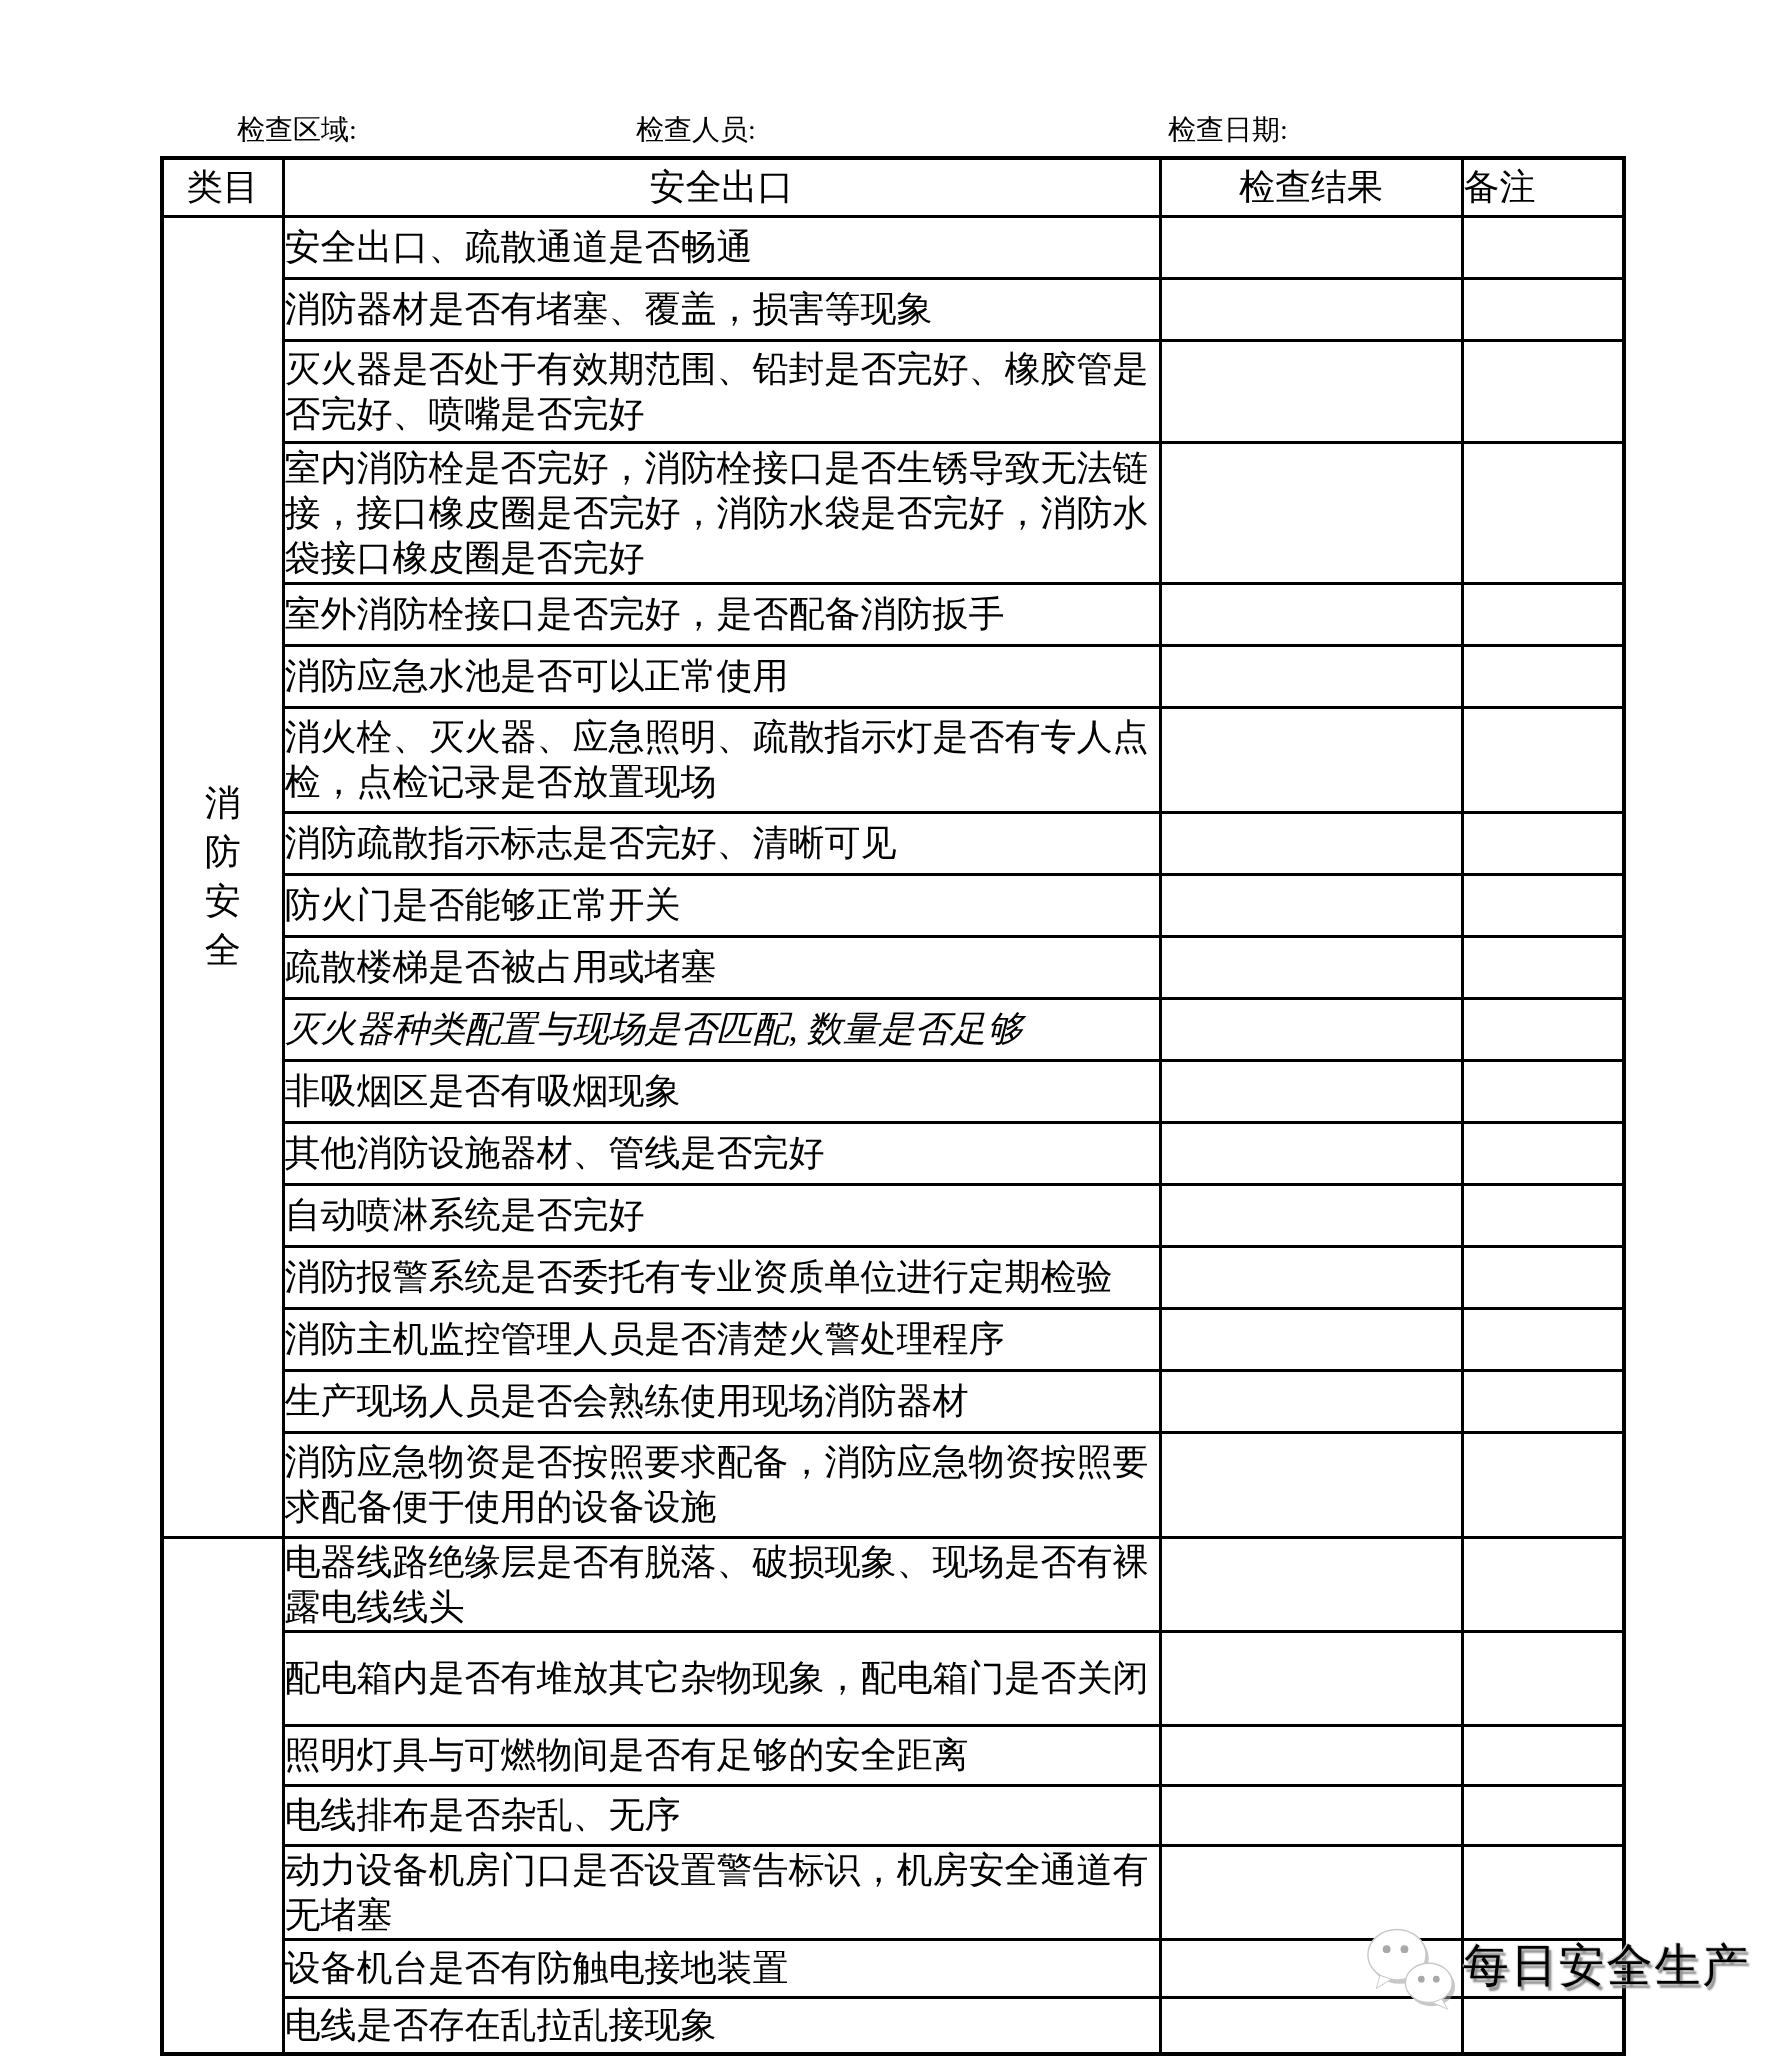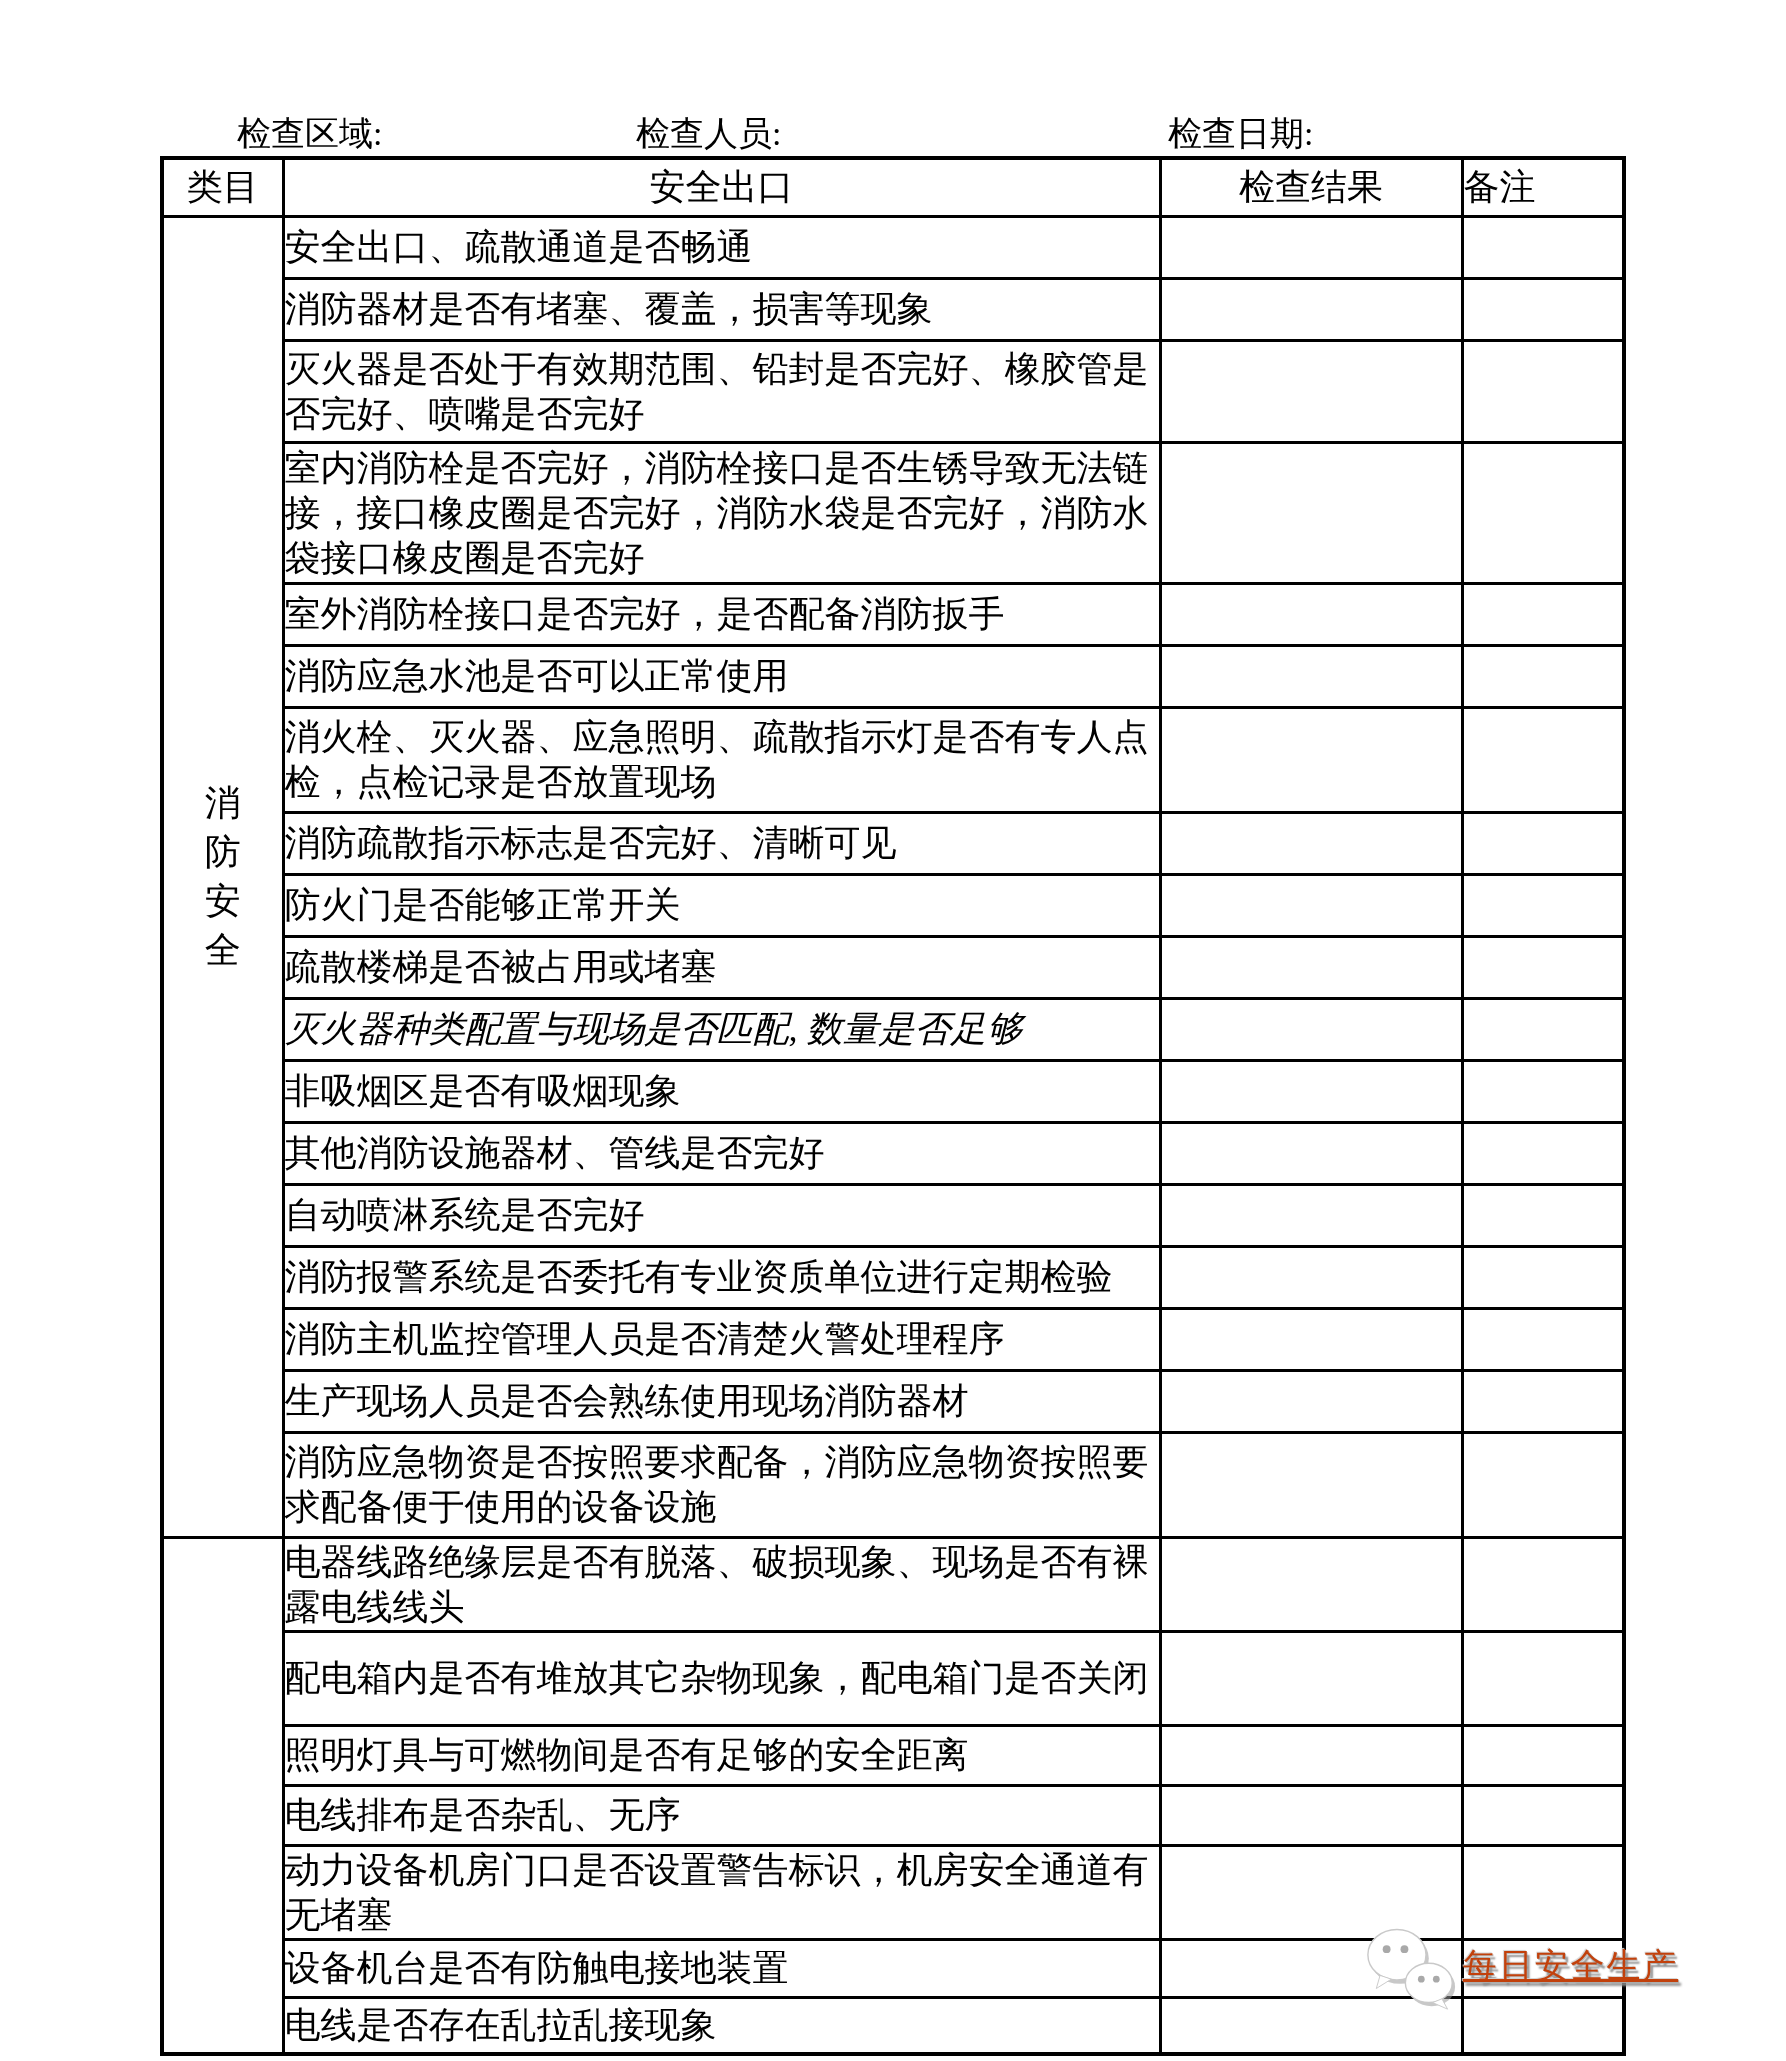--- a/index.html
+++ b/index.html
@@ -15,21 +15,21 @@
   .doc-title {
     position: absolute;
     top: 40px; left: 0; right: 0;
     text-align: center;
     font-size: 39px;
     letter-spacing: 0.9px;
   }
   .field-label {
     position: absolute;
     top: 111px;
-    font-size: 34px;
+    font-size: 28px;
     white-space: nowrap;
   }
   .fl-area { left: 237px; }
   .fl-inspector { left: 636px; }
   .fl-date { left: 1168px; }
 
   table.checklist {
     position: absolute;
     left: 160px; top: 156px;
     width: 1461px;
@@ -74,26 +74,25 @@
 
   .watermark {
     position: absolute;
     left: 1363px; top: 1921px;
     display: flex;
     align-items: center;
     z-index: 5;
     pointer-events: none;
   }
   .watermark .wm-text {
-    font-size: 34px;
+    font-size: 46px;
     letter-spacing: 1.9px;
-    color: #c2410c;
+    color: #000000;
     text-shadow: 2.8px 3.8px 1.9px #8f8f8f, -0.9px -0.9px 0.9px #d2d2d2, 0.9px 0.9px 0 #bdbdbd;
     white-space: nowrap;
-    text-decoration: underline;
   }
   .wm-icon { width: 96px; height: 90px; margin-right: 3.8px; }
 </style>
 </head>
 <body>
 
 <div class="page">
 
 
   <div class="field-label fl-area">检查区域:</div>

